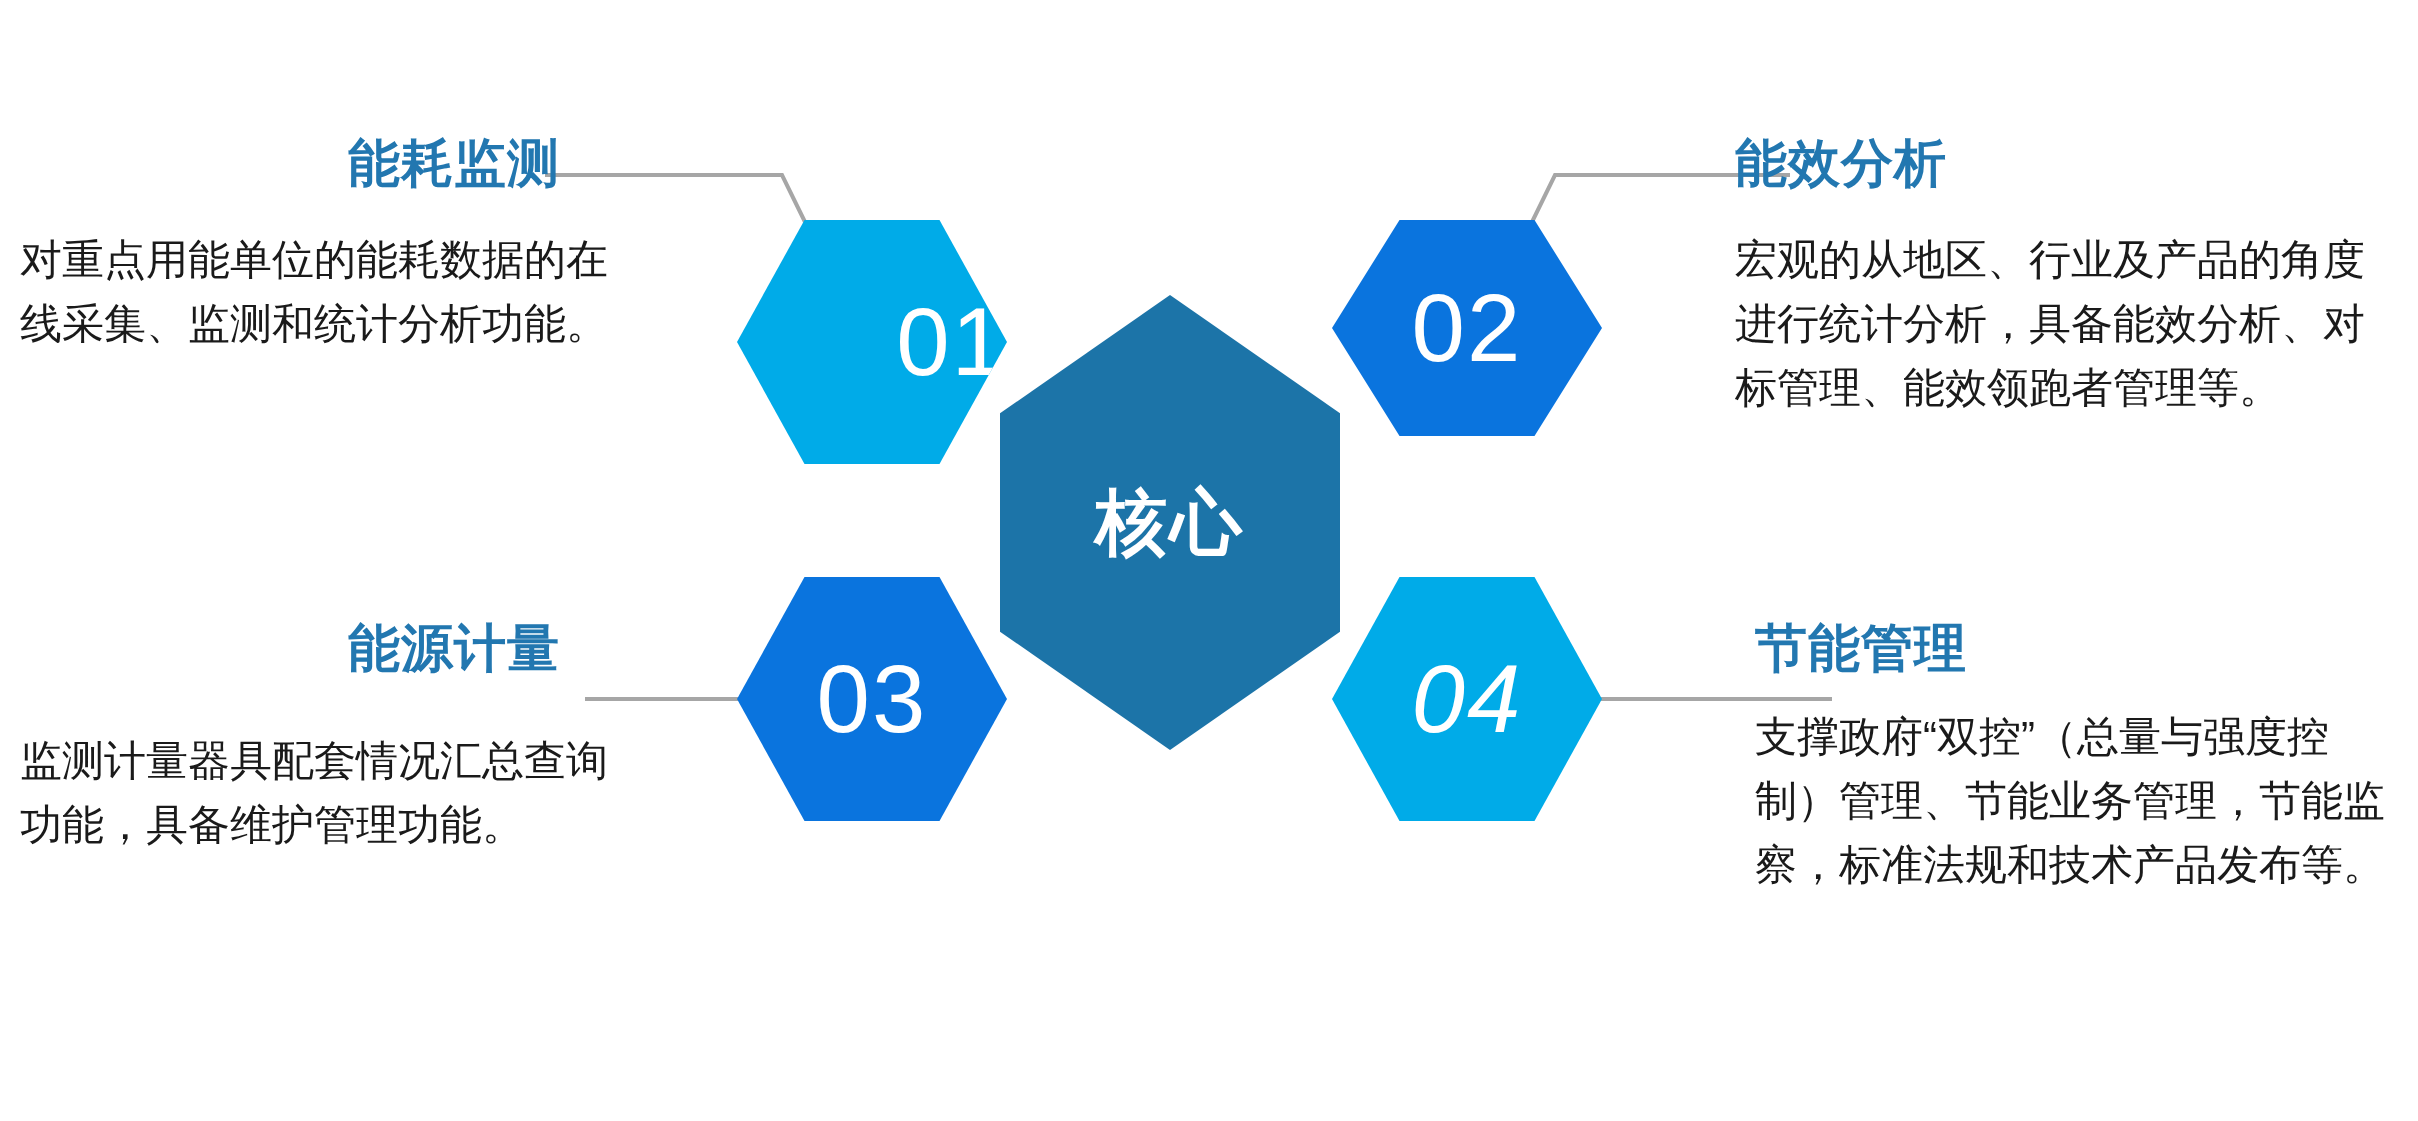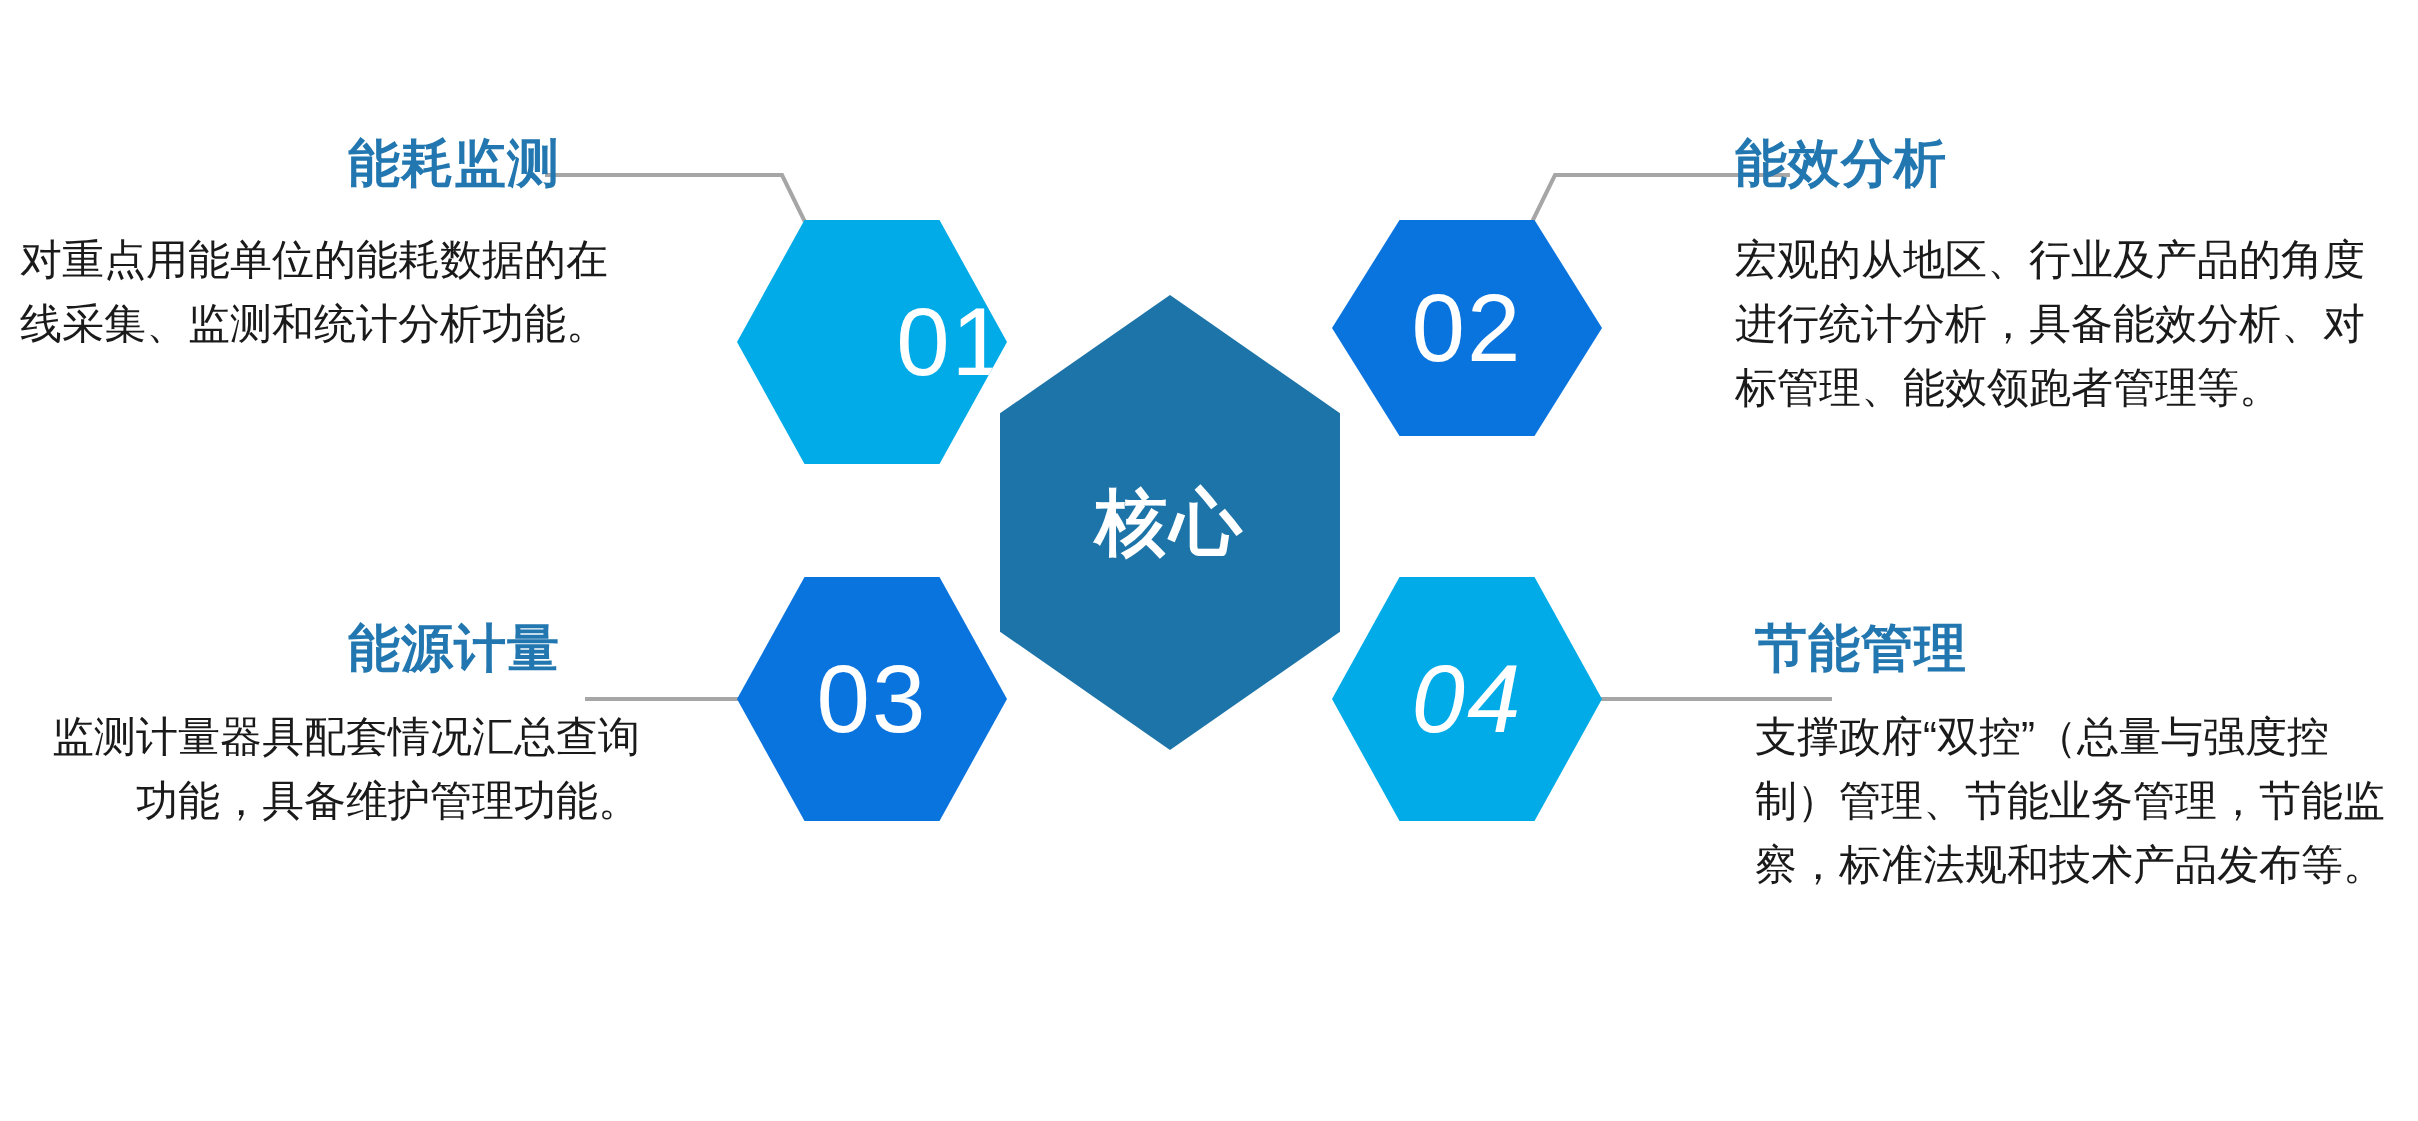--- a/index.html
+++ b/index.html
@@ -92,21 +92,21 @@
   }
 
   
   #block-01 { left: 20px; top: 135px; width: 640px; }
   #block-01 .block-title { text-align: right; padding-right: 100px; }
   #block-01 .block-body { margin-top: 36px; width: 620px; }
 
   
   #block-03 { left: 20px; top: 620px; width: 640px; }
   #block-03 .block-title { text-align: right; padding-right: 100px; }
-  #block-03 .block-body { margin-top: 28px; width: 620px; text-align: right; }
+  #block-03 .block-body { margin-top: 52px; width: 620px; }
 
   
   #block-02 { left: 1735px; top: 135px; width: 660px; }
   #block-02 .block-body { margin-top: 36px; width: 650px; }
 
   
   #block-04 { left: 1735px; top: 620px; width: 660px; }
   #block-04 .block-title { padding-left: 20px; }
   #block-04 .block-body { margin-top: 28px; width: 650px; padding-left: 20px; }
 </style>

